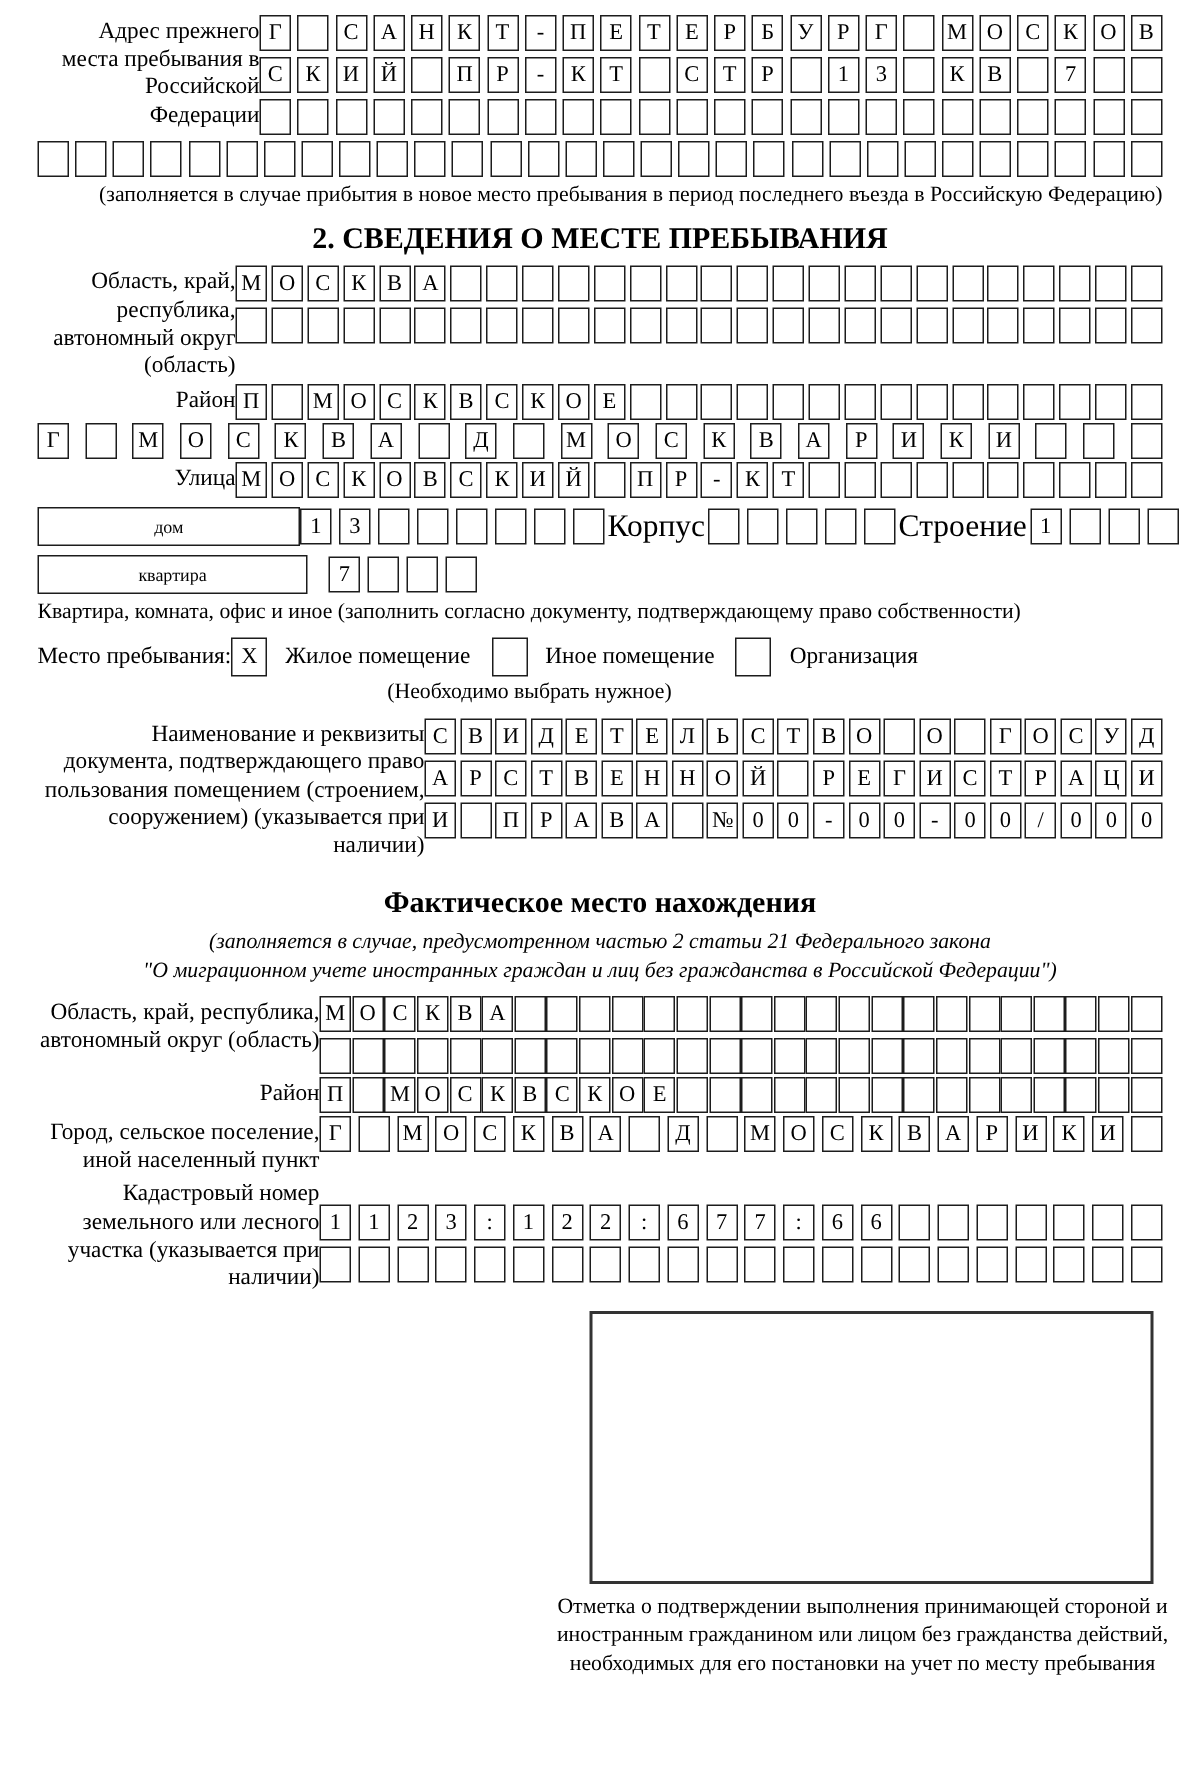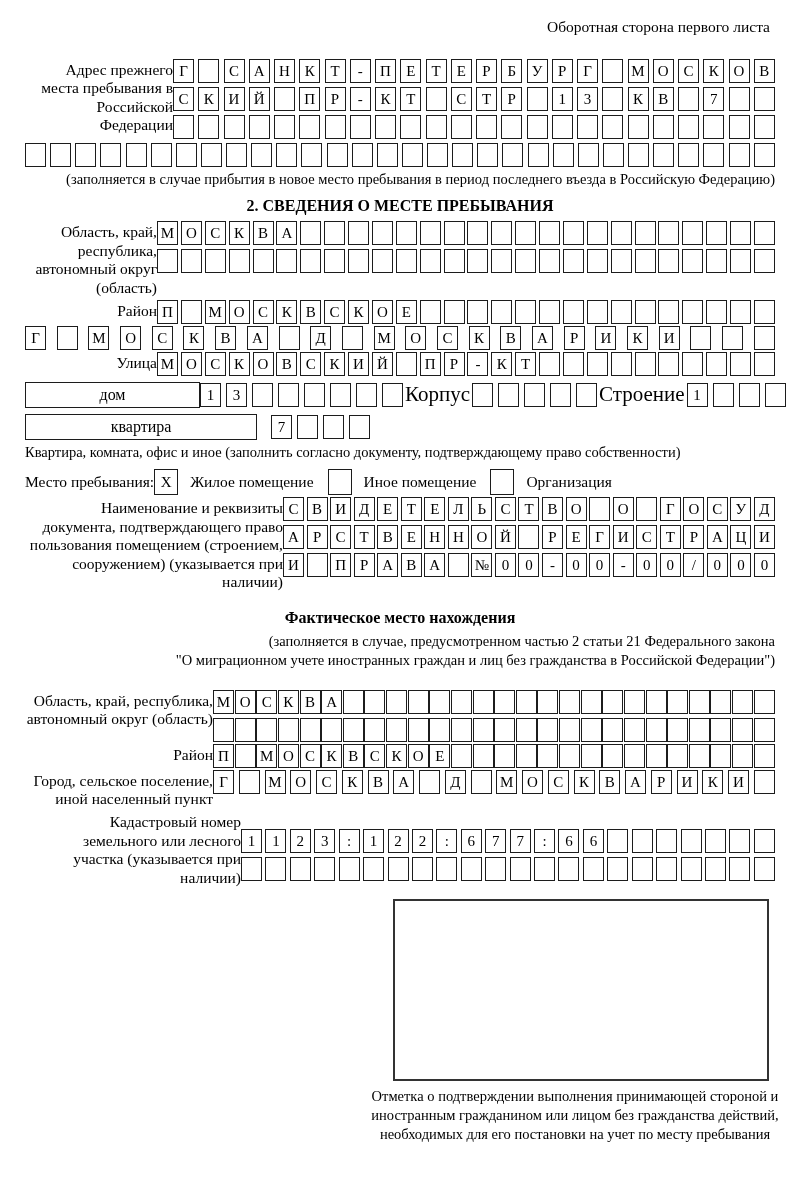--- a/index.html
+++ b/index.html
@@ -20,50 +20,49 @@
   .rows{flex:1 1 auto;display:flex;flex-direction:column;gap:4px;}
   .cellrow{display:flex;justify-content:space-between;}
   .cellrow.inlinerow{display:inline-flex;gap:5px;justify-content:flex-start;flex:0 0 auto;}
   .cell{
     display:inline-flex;align-items:center;justify-content:center;
     width:19px;height:22px;flex:0 0 auto;
     border:1.6px solid #1c1c1c;
     font-size:15px;background:#fff;
   }
   .caption{text-align:right;font-size:14.5px;margin:4px 0 6px 0;}
-  .sec-title{text-align:center;font-weight:bold;font-size:16px;margin:8px 0 6px 0;}
+  .sec-title{text-align:center;font-weight:bold;font-size:20px;margin:8px 0 6px 0;}
   .labelbox{
     border:1.8px solid #1c1c1c;display:inline-flex;align-items:center;justify-content:center;
-    height:26px;box-sizing:border-box;font-size:16px;background:#fff;flex:0 0 auto;text-align:right;
+    height:26px;box-sizing:border-box;font-size:12px;background:#fff;flex:0 0 auto;text-align:right;
   }
   .houserow{display:flex;align-items:center;justify-content:space-between;margin:6px 0 2px 0;}
   .inlbl{font-size:21px;padding:0 2px;flex:0 0 auto;}
   .flatrow{display:flex;align-items:center;gap:14px;margin:6px 0 2px 0;}
   .cbrow{display:flex;align-items:center;margin:8px 0 2px 0;font-size:15.5px;}
   .cbx{
     display:inline-flex;align-items:center;justify-content:center;
     width:22px;height:24px;border:1.8px solid #1c1c1c;font-size:15px;background:#fff;flex:0 0 auto;
   }
   .cb-item{display:flex;align-items:center;gap:12px;}
   .hint{font-size:14.5px;margin:2px 0 8px 178px;width:300px;text-align:center;}
-  .fact-captions{text-align:right;font-size:14.5px;margin:2px 0 20px 0;}
+  .fact-captions{text-align:center;font-size:14.5px;margin:2px 0 8px 0;font-style:italic;}
   .fact-captions div{margin-bottom:2px;}
   .markbox{
     border:2px solid #333;width:372px;height:178px;margin:12px 0 6px 368px;background:#fff;
   }
   .markbox-caption{width:420px;margin-left:340px;text-align:center;font-size:14.5px;line-height:1.3;}
-  .mb6{margin-bottom:6px;margin-left:28px;}
+  .mb6{margin-bottom:6px;}
   .mt4{margin-top:4px;}
 </style>
 </head>
 <body>
 
 <div class="page">
 
-  <div class="back-note">Оборотная сторона первого листа</div>
 
   <div class="fieldblock">
     <div class="flabel w148">Адрес прежнего места пребывания в Российской Федерации</div>
     <div class="rows">
       <div class="cellrow">
           <span class="cell">Г</span>
           <span class="cell"></span>
           <span class="cell">С</span>
           <span class="cell">А</span>
           <span class="cell">Н</span>
@@ -361,21 +360,21 @@
     <span class="inlbl">Строение</span>
     <div class="cellrow inlinerow">
         <span class="cell">1</span>
         <span class="cell"></span>
         <span class="cell"></span>
         <span class="cell"></span>
       </div>
   </div>
 
   <div class="flatrow">
-    <div class="labelbox" style="width:232px;">квартира</div>
+    <div class="labelbox" style="width:180px;">квартира</div>
     <div class="cellrow inlinerow">
         <span class="cell">7</span>
         <span class="cell"></span>
         <span class="cell"></span>
         <span class="cell"></span>
       </div>
   </div>
   <div class="caption" style="text-align:left;">Квартира, комната, офис и иное (заполнить согласно документу, подтверждающему право собственности)</div>
 
   <div class="cbrow">
@@ -386,20 +385,21 @@
     </span>
     <span class="cb-item" style="margin-left:14px;">
       <span class="cbx"></span>
       <span>Иное помещение</span>
     </span>
     <span class="cb-item" style="margin-left:14px;">
       <span class="cbx"></span>
       <span>Организация</span>
     </span>
   </div>
+  <div class="hint">(Необходимо выбрать нужное)</div>
 
   <div class="fieldblock">
     <div class="flabel w255">Наименование и реквизиты документа, подтверждающего право пользования помещением (строением, сооружением) (указывается при наличии)</div>
     <div class="rows">
       <div class="cellrow">
           <span class="cell">С</span>
           <span class="cell">В</span>
           <span class="cell">И</span>
           <span class="cell">Д</span>
           <span class="cell">Е</span>

